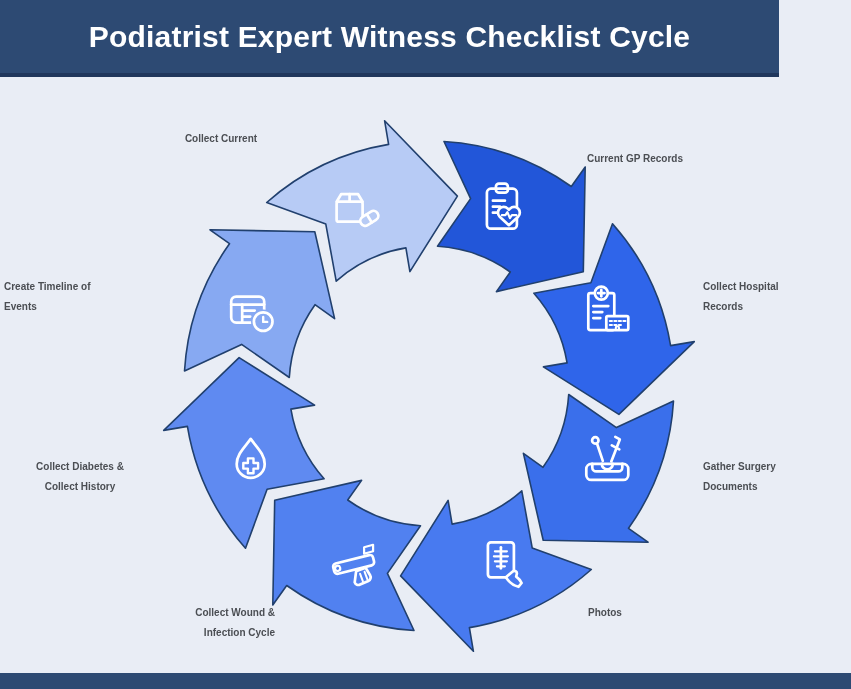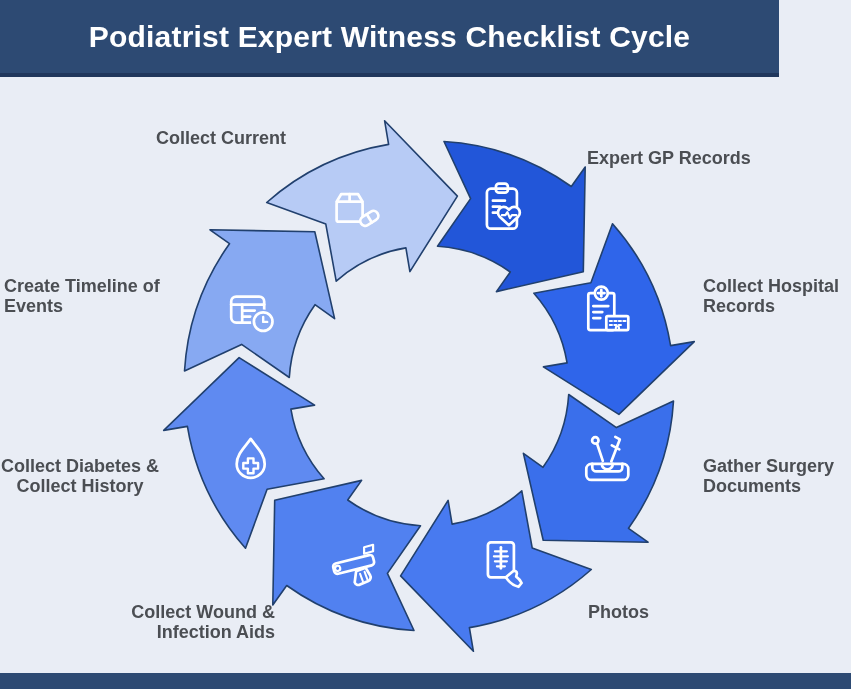--- a/index.html
+++ b/index.html
@@ -15,21 +15,21 @@
   }
   .header .title{
     color:#ffffff;font-size:30px;font-weight:700;letter-spacing:.2px;margin:0;
   }
   .footer{
     position:absolute;bottom:0;left:0;width:851px;height:16px;
     background:#2d4a73;
   }
   svg.ring{position:absolute;left:0;top:0;}
   .lbl{
-    position:absolute;color:#4b4e53;font-size:18px;font-weight:700;
+    position:absolute;color:#4b4e53;font-size:10px;font-weight:700;
     line-height:19.5px;
   }
   .lbl-0{left:587px;top:149px;width:220px;text-align:left;}
   .lbl-1{left:703px;top:277px;width:150px;text-align:left;}
   .lbl-2{left:703px;top:457px;width:150px;text-align:left;}
   .lbl-3{left:588px;top:603px;width:180px;text-align:left;}
   .lbl-4{left:35px;top:603px;width:240px;text-align:right;}
   .lbl-5{left:0px;top:457px;width:160px;text-align:center;}
   .lbl-6{left:4px;top:277px;width:160px;}
   .lbl-7{left:96px;top:129px;width:250px;text-align:center;}
@@ -126,37 +126,37 @@
       <path d="M13.5 26l4.5-7.5h17l4.5 7.5"></path>
       <line x1="26.5" y1="18.5" x2="26.5" y2="26"></line>
       <g transform="rotate(-32 46 42.8)">
         <rect class="fillc" x="36.5" y="38" width="19.5" height="9.6" rx="4.8"></rect>
         <line x1="46.2" y1="38" x2="46.2" y2="47.6"></line>
       </g>
     </g>
   </svg>
 
   <div class="lbl lbl-0">
-    <div>Expert GP Records</div>
+    <div>Current GP Records</div>
     <div></div>
   </div>
   <div class="lbl lbl-1">
     <div>Collect Hospital</div>
     <div>Records</div>
   </div>
   <div class="lbl lbl-2">
     <div>Gather Surgery</div>
     <div>Documents</div>
   </div>
   <div class="lbl lbl-3">
     <div>Photos</div>
   </div>
   <div class="lbl lbl-4">
     <div>Collect Wound &amp;</div>
-    <div>Infection Aids</div>
+    <div>Infection Cycle</div>
   </div>
   <div class="lbl lbl-5">
     <div>Collect Diabetes &amp;</div>
     <div>Collect History</div>
   </div>
   <div class="lbl lbl-6">
     <div>Create Timeline of</div>
     <div>Events</div>
   </div>
   <div class="lbl lbl-7">

